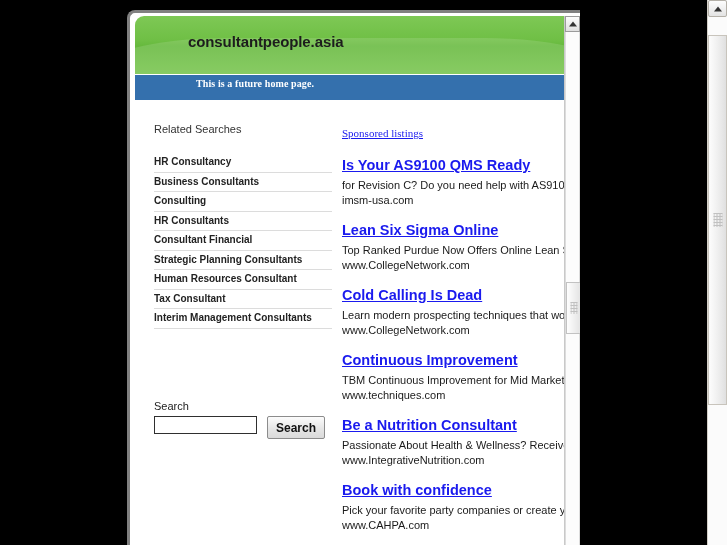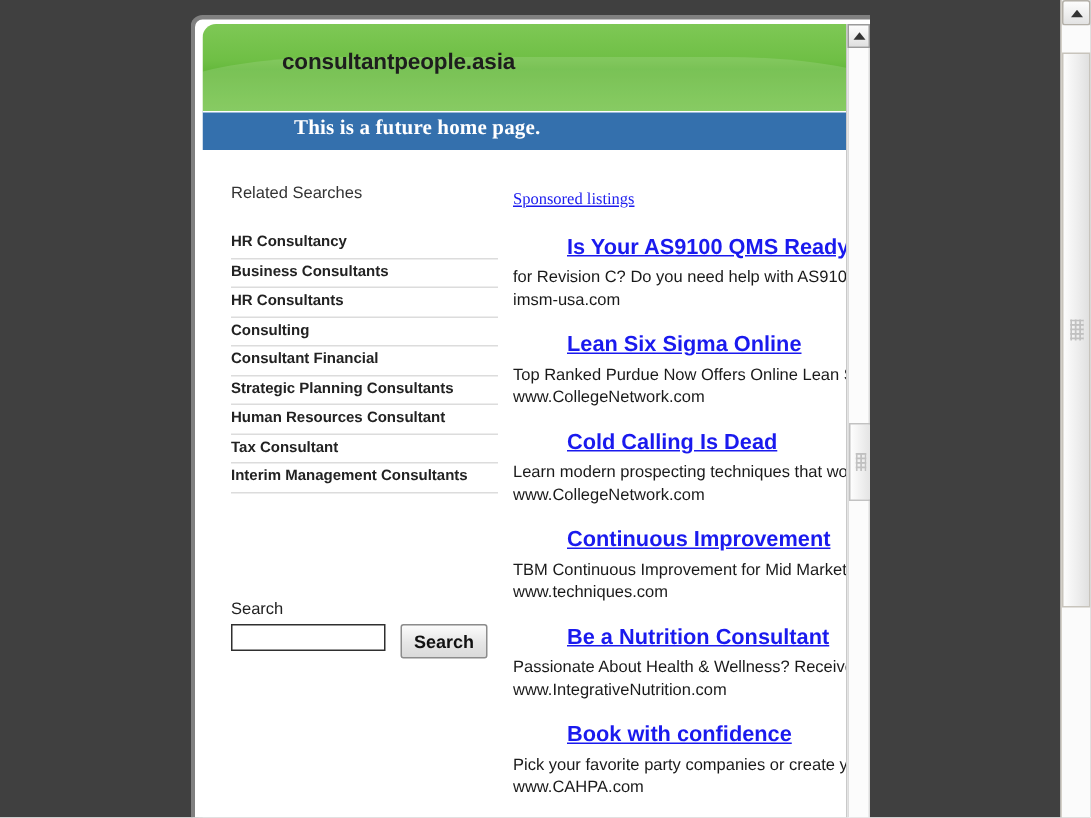--- a/index.html
+++ b/index.html
@@ -9,21 +9,21 @@
     width: 727px;
     height: 545px;
     overflow: hidden;
     font-family: "Liberation Sans", sans-serif;
   }
 
   #root {
     position: relative;
     width: 727px;
     height: 545px;
-    background: #404040;
+    background: #000000;
   }
 
   
   .outer-scrollbar {
     position: absolute;
     top: 0;
     right: 0;
     width: 20px;
     height: 545px;
     background: #f0f0f0;
@@ -175,21 +175,21 @@
     width: 432px;
     height: 26px;
     background: #3470ad;
     border-top: 1px solid #ffffff;
     box-sizing: border-box;
   }
   .site-subtitle {
     position: absolute;
     left: 61px;
     top: 3px;
-    font-size: 14px;
+    font-size: 10px;
     font-weight: bold;
     color: #ffffff;
     font-family: "Liberation Serif", serif;
     letter-spacing: 0.1px;
   }
 
   
   .content {
     position: relative;
     width: 432px;
@@ -250,21 +250,20 @@
     display: block;
     font-size: 14.5px;
     font-weight: bold;
     color: #1a1aee;
     text-decoration: underline;
     line-height: 18px;
     margin-bottom: 4px;
     white-space: nowrap;
     cursor: pointer;
     font-family: "Liberation Sans", sans-serif;
-    margin-left: 36px;
   }
   .ad-desc {
     font-size: 11px;
     color: #1a1a1a;
     line-height: 15px;
     white-space: nowrap;
     font-family: "Liberation Sans", sans-serif;
   }
   .ad-url {
     font-size: 11px;
@@ -333,22 +332,22 @@
         <div class="site-subtitle">This is a future home page.</div>
       </div>
 
       <div class="content">
 
         <div class="col-left">
           <div class="related-heading">Related Searches</div>
           <ul class="related-list">
             <li>HR Consultancy</li>
             <li>Business Consultants</li>
+            <li>Consulting</li>
             <li>HR Consultants</li>
-            <li>Consulting</li>
             <li>Consultant Financial</li>
             <li>Strategic Planning Consultants</li>
             <li>Human Resources Consultant</li>
             <li>Tax Consultant</li>
             <li>Interim Management Consultants</li>
           </ul>
         </div>
 
         <div class="col-right">
           <a class="sponsored-heading">Sponsored listings</a>

